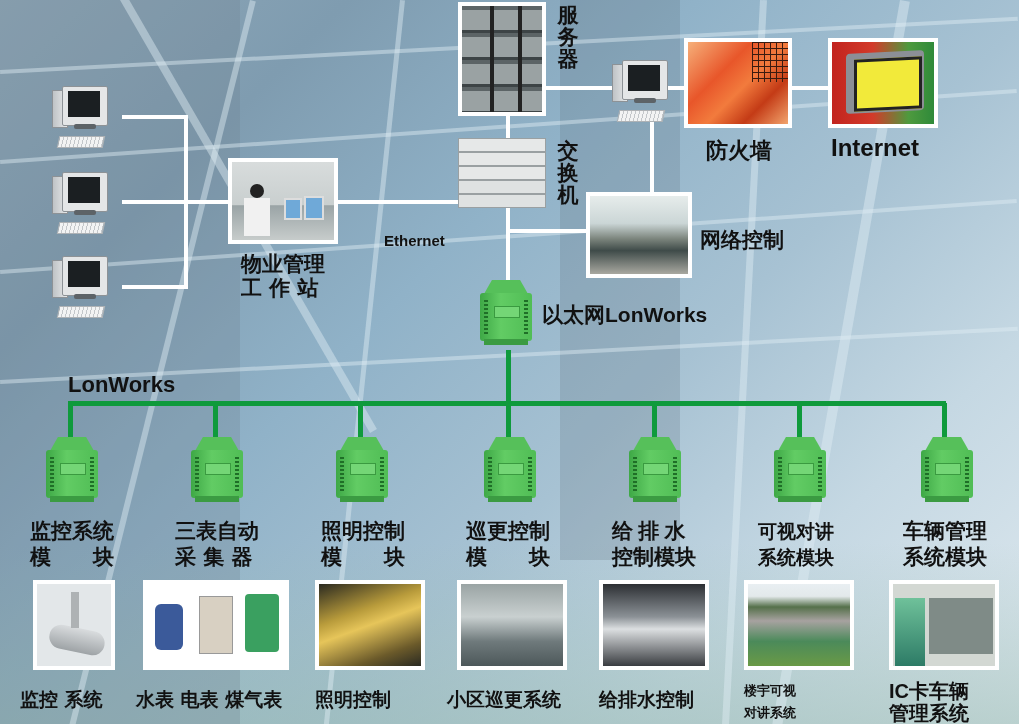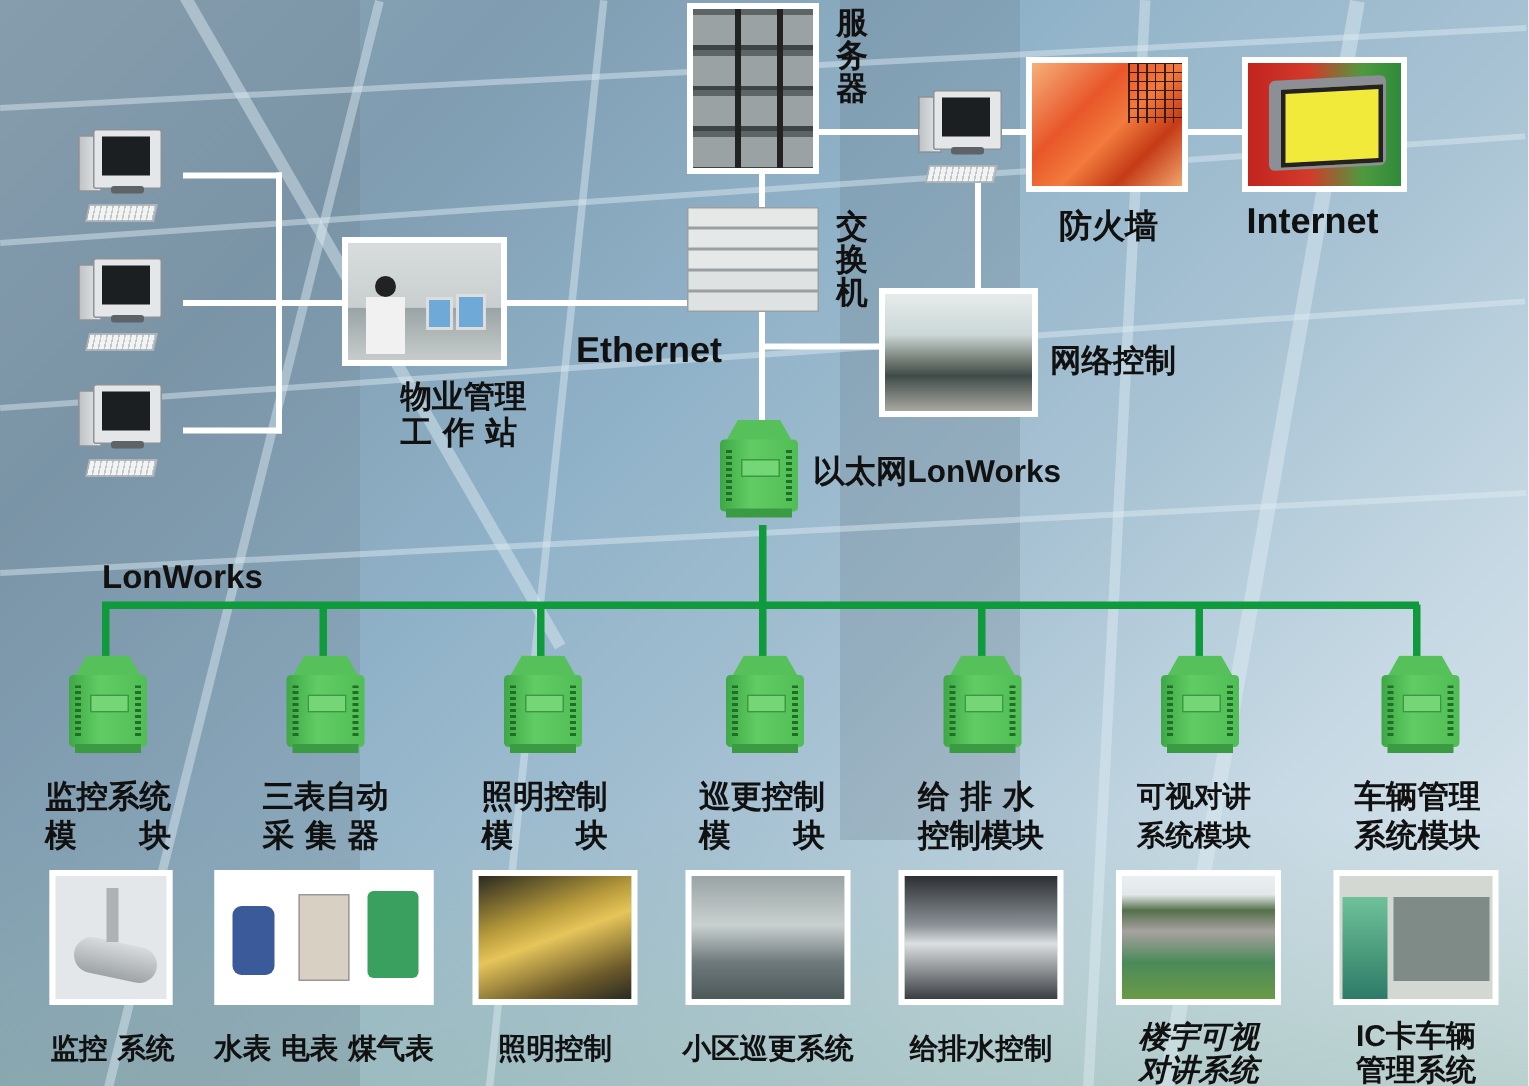--- a/index.html
+++ b/index.html
@@ -23,21 +23,21 @@
   .pc .scr{position:absolute;left:5px;top:4px;width:32px;height:26px;background:#1b1f22;}
   .pc .base{position:absolute;left:22px;top:38px;width:22px;height:5px;background:#5d6367;border-radius:2px;}
   .pc .kb{position:absolute;left:6px;top:50px;width:44px;height:10px;background:repeating-linear-gradient(90deg,#f2f3f3 0 3px,#c3c7ca 3px 4px);border:1px solid #aeb2b5;transform:skewX(-12deg);}
   
   .mod{position:absolute;width:56px;height:66px;}
   .mod .roof{position:absolute;left:6px;top:0;width:44px;height:14px;background:#56c05a;clip-path:polygon(18% 0,82% 0,100% 100%,0 100%);}
   .mod .body{position:absolute;left:2px;top:13px;width:52px;height:48px;background:linear-gradient(90deg,#3ea846,#62cc64 40%,#50bd55 100%);border-radius:3px;}
   .mod .vent{position:absolute;top:20px;width:4px;height:34px;background:repeating-linear-gradient(180deg,#1f6f27 0 2px,transparent 2px 4px);}
   .mod .plate{position:absolute;left:16px;top:26px;width:24px;height:10px;background:#74d676;border:1px solid #3a9a40;}
   .mod .foot{position:absolute;left:6px;top:59px;width:44px;height:6px;background:#3b9b42;}
-  .ctr{text-align:center;}
+  .ctr{}
 </style>
 </head>
 <body>
 
 <div class="stage">
 
   <div class="bg-pane" style="left:0;top:0;width:240px;height:724px;"></div>
   <div class="bg-pane" style="left:560px;top:0;width:120px;height:560px;background:rgba(90,110,125,0.22)"></div>
   <div class="bg-line" style="left:250px;top:0;width:6px;height:800px;transform:rotate(14deg);"></div>
   <div class="bg-line" style="left:400px;top:0;width:5px;height:800px;transform:rotate(6deg);"></div>
@@ -96,41 +96,41 @@
       <div class="base"></div>
       <div class="kb"></div>
     </div>
 
   <div class="photo" style="left:228px;top:158px;width:110px;height:86px;background:linear-gradient(180deg,#d8dcdc 0%,#c9cfcf 55%,#9aa4a6 56%,#c7cccb 100%);">
     <div style="position:absolute;left:18px;top:22px;width:14px;height:14px;border-radius:50%;background:#222;"></div>
     <div style="position:absolute;left:12px;top:36px;width:26px;height:38px;background:#f1f1f1;"></div>
     <div style="position:absolute;left:52px;top:36px;width:14px;height:18px;background:#6fa9d8;border:2px solid #ddd;"></div>
     <div style="position:absolute;left:72px;top:34px;width:16px;height:20px;background:#6fa9d8;border:2px solid #ddd;"></div>
   </div>
-  <div class="lbl" style="left:241px;top:252px;font-size:21px;line-height:24px;margin-left:26px;">
+  <div class="lbl" style="left:241px;top:252px;font-size:21px;line-height:24px;">
     <div>物业管理</div>
     <div>工 作 站</div>
   </div>
 
   <div class="photo" style="left:458px;top:2px;width:88px;height:114px;background:repeating-linear-gradient(180deg,#5c6466 0 4px,#9aa2a3 4px 24px,#3d4446 24px 27px);">
     <div style="position:absolute;left:28px;top:0;width:4px;height:110px;background:#222;"></div>
     <div style="position:absolute;left:56px;top:0;width:4px;height:110px;background:#222;"></div>
   </div>
   <div class="vlbl" style="left:556px;top:4px;">服务器</div>
 
   <div style="position:absolute;left:458px;top:138px;width:88px;height:70px;">
     <div style="position:absolute;left:0;top:0;width:86px;height:12px;background:#e6e8e8;border:1px solid #9aa0a2;"></div>
     <div style="position:absolute;left:0;top:14px;width:86px;height:12px;background:#e6e8e8;border:1px solid #9aa0a2;"></div>
     <div style="position:absolute;left:0;top:28px;width:86px;height:12px;background:#e6e8e8;border:1px solid #9aa0a2;"></div>
     <div style="position:absolute;left:0;top:42px;width:86px;height:12px;background:#dfe2e2;border:1px solid #9aa0a2;"></div>
     <div style="position:absolute;left:0;top:56px;width:86px;height:12px;background:#dfe2e2;border:1px solid #9aa0a2;"></div>
   </div>
   <div class="vlbl" style="left:556px;top:140px;">交换机</div>
 
-  <div class="lbl en" style="left:384px;top:220px;font-size:24px;text-align:right;">Ethernet</div>
+  <div class="lbl en" style="left:384px;top:232px;font-size:15px;text-align:right;">Ethernet</div>
 
   <div class="pc" style="left:612px;top:60px;">
       <div class="tower"></div>
       <div class="mon">
         <div class="scr"></div>
       </div>
       <div class="base"></div>
       <div class="kb"></div>
     </div>
 
@@ -228,21 +228,21 @@
       <div>采 集 器</div>
     </div>
   <div class="lbl" style="left:321px;top:518px;font-size:21px;line-height:26px;">
       <div>照明控制</div>
       <div>模　　块</div>
     </div>
   <div class="lbl" style="left:466px;top:518px;font-size:21px;line-height:26px;">
       <div>巡更控制</div>
       <div>模　　块</div>
     </div>
-  <div class="lbl" style="left:612px;top:518px;font-size:21px;line-height:26px;">
+  <div class="lbl" style="left:612px;top:518px;font-size:21px;line-height:26px;font-family:Liberation Serif, serif;">
       <div>给 排 水</div>
       <div>控制模块</div>
     </div>
   <div class="lbl" style="left:758px;top:518px;font-size:19px;line-height:26px;">
       <div>可视对讲</div>
       <div>系统模块</div>
     </div>
   <div class="lbl" style="left:903px;top:518px;font-size:21px;line-height:26px;">
       <div>车辆管理</div>
       <div>系统模块</div>
@@ -274,21 +274,21 @@
     </div>
   <div class="lbl ctr" style="left:315px;top:688px;width:110px;font-size:19px;line-height:22px;">
       <div>照明控制</div>
     </div>
   <div class="lbl ctr" style="left:447px;top:688px;width:130px;font-size:19px;line-height:22px;">
       <div>小区巡更系统</div>
     </div>
   <div class="lbl ctr" style="left:599px;top:688px;width:110px;font-size:19px;line-height:22px;">
       <div>给排水控制</div>
     </div>
-  <div class="lbl ctr" style="left:744px;top:680px;width:110px;font-size:20px;line-height:22px;font-style:italic;">
+  <div class="lbl ctr" style="left:744px;top:680px;width:110px;font-size:13px;line-height:22px;">
       <div>楼宇可视</div>
       <div>对讲系统</div>
     </div>
   <div class="lbl ctr" style="left:889px;top:680px;width:110px;font-size:20px;line-height:22px;">
       <div class="en">IC卡车辆</div>
       <div>管理系统</div>
     </div>
 
 </div>
 

